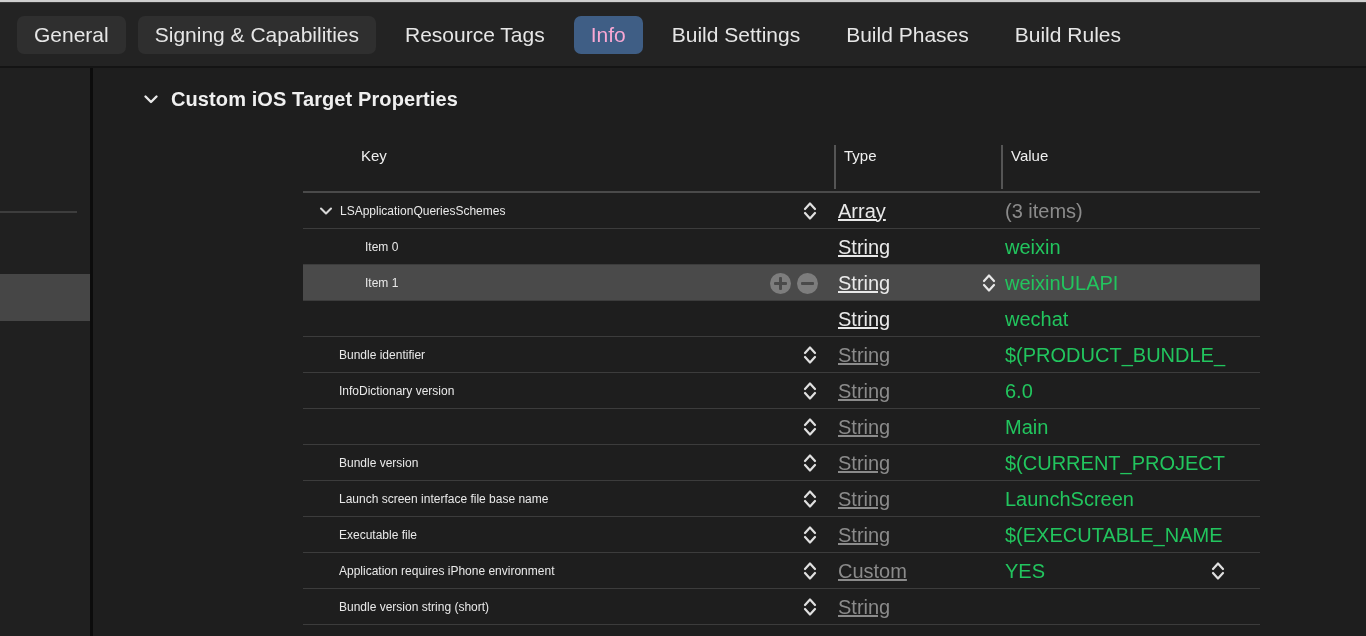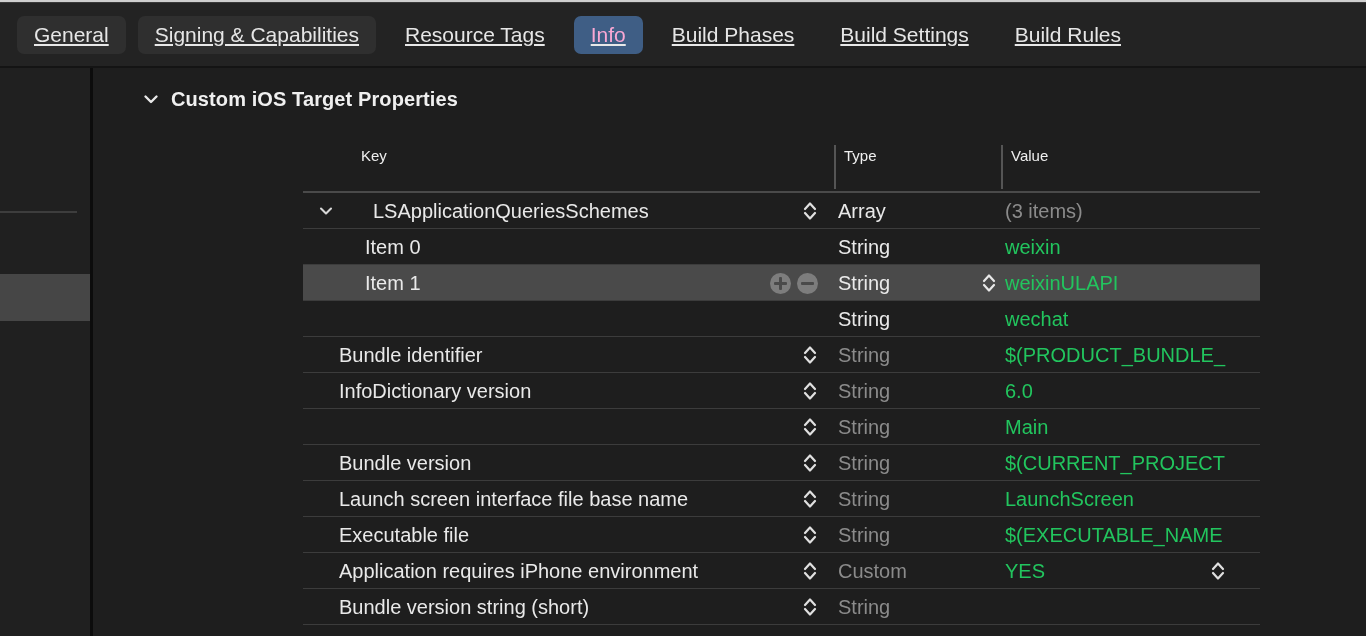--- a/index.html
+++ b/index.html
@@ -39,21 +39,20 @@
   
   .tabbar {
     position: absolute;
     left: 0; top: 3px;
     width: 1366px; height: 64px;
     background: #232323;
     display: flex;
     align-items: center;
     padding-left: 17px;
     box-sizing: border-box;
-    text-decoration: underline;
   }
   .tab {
     height: 38px;
     display: flex;
     align-items: center;
     padding: 0 17px;
     border-radius: 7px;
     font-size: 21px;
     color: #e6e6e6;
     margin-right: 12px;
@@ -193,24 +192,23 @@
   .row.selected {
     background: #4a4a4a;
   }
 
   .cell-key {
     position: absolute;
     left: 0; top: 0;
     height: 36px;
     display: flex;
     align-items: center;
-    font-size: 20px;
+    font-size: 12px;
     color: #e9e9e9;
     white-space: nowrap;
-    gap: 33px;
   }
   .cell-key.indent0 { padding-left: 14px; }
   .cell-key.indent1 { padding-left: 36px; }
   .cell-key.indent2 { padding-left: 62px; }
 
   .row-disclosure {
     width: 18px; height: 18px;
     display: inline-flex;
     align-items: center;
     justify-content: center;
@@ -259,20 +257,21 @@
 
   .cell-type {
     position: absolute;
     left: 535px; top: 0;
     height: 36px;
     display: flex;
     align-items: center;
     font-size: 20px;
     color: #e9e9e9;
     white-space: nowrap;
+    text-decoration: underline;
   }
   .cell-type.dim { color: #8b8b8b; }
 
   .type-stepper {
     position: absolute;
     left: 676px; top: 0;
     height: 36px;
     display: flex;
     align-items: center;
   }
@@ -314,24 +313,24 @@
       <div class="tab chip">
         <span>Signing &amp; Capabilities</span>
       </div>
       <div class="tab">
         <span>Resource Tags</span>
       </div>
       <div class="tab active">
         <span>Info</span>
       </div>
       <div class="tab">
+        <span>Build Settings</span>
+      </div>
+      <div class="tab">
         <span>Build Phases</span>
-      </div>
-      <div class="tab">
-        <span>Build Settings</span>
       </div>
       <div class="tab">
         <span>Build Rules</span>
       </div>
     </div>
   <div class="tabbar-bottom"></div>
 
   <div class="body-area">
 
     <div class="leftnav">

